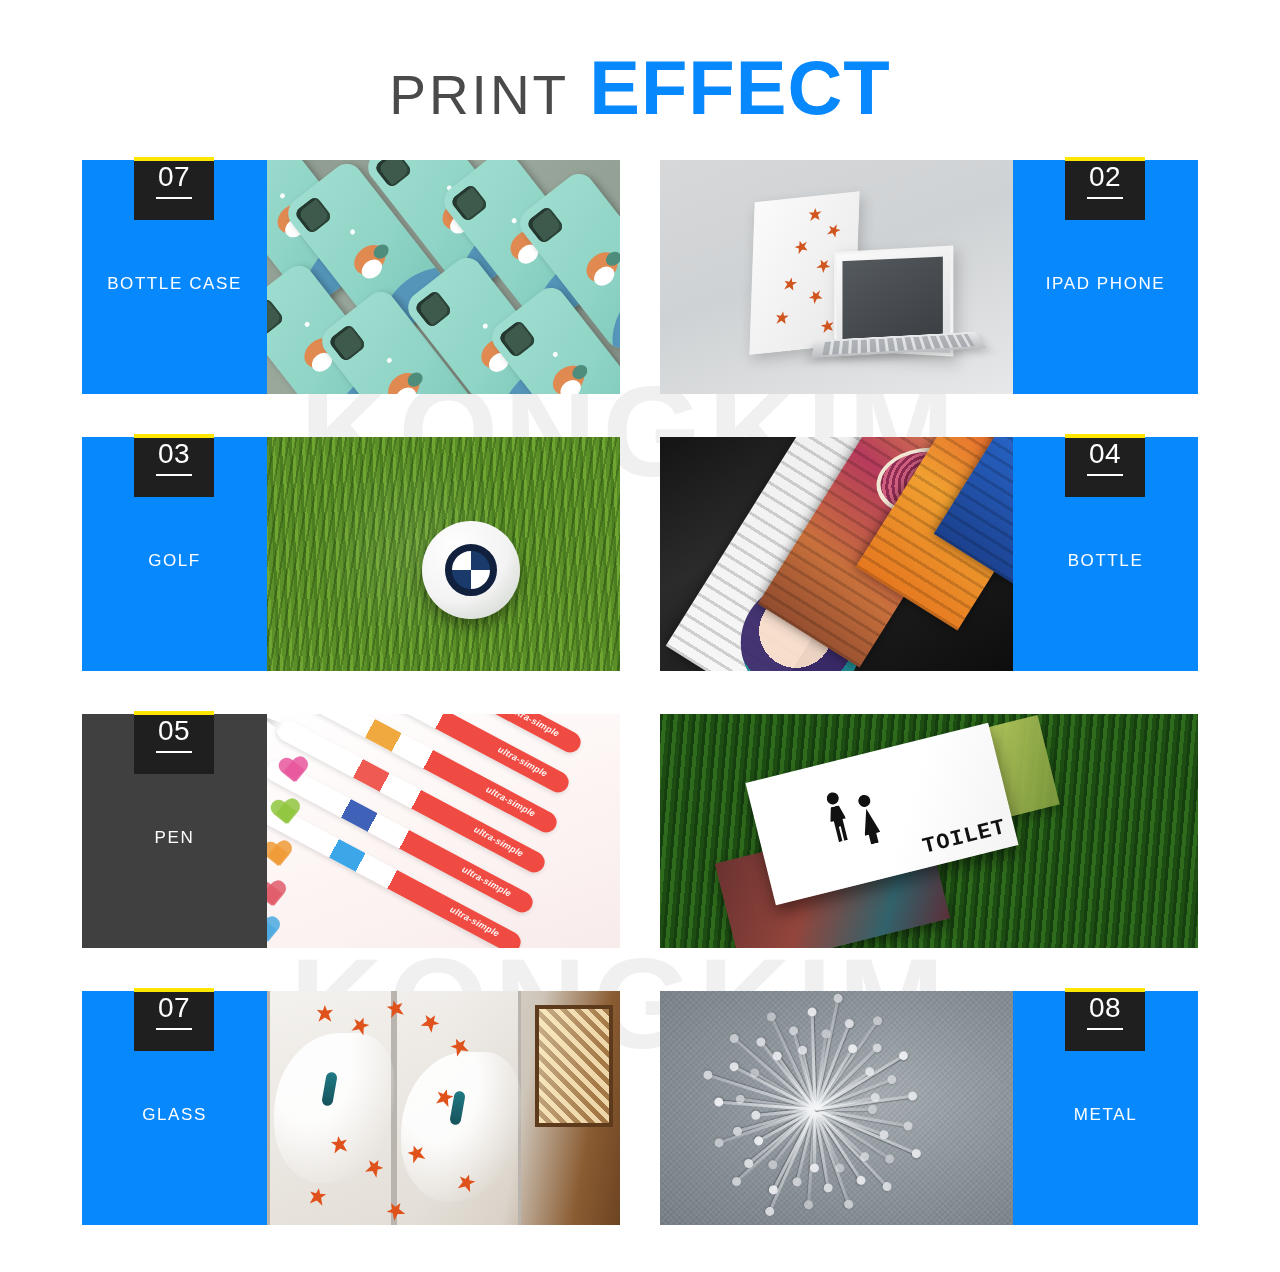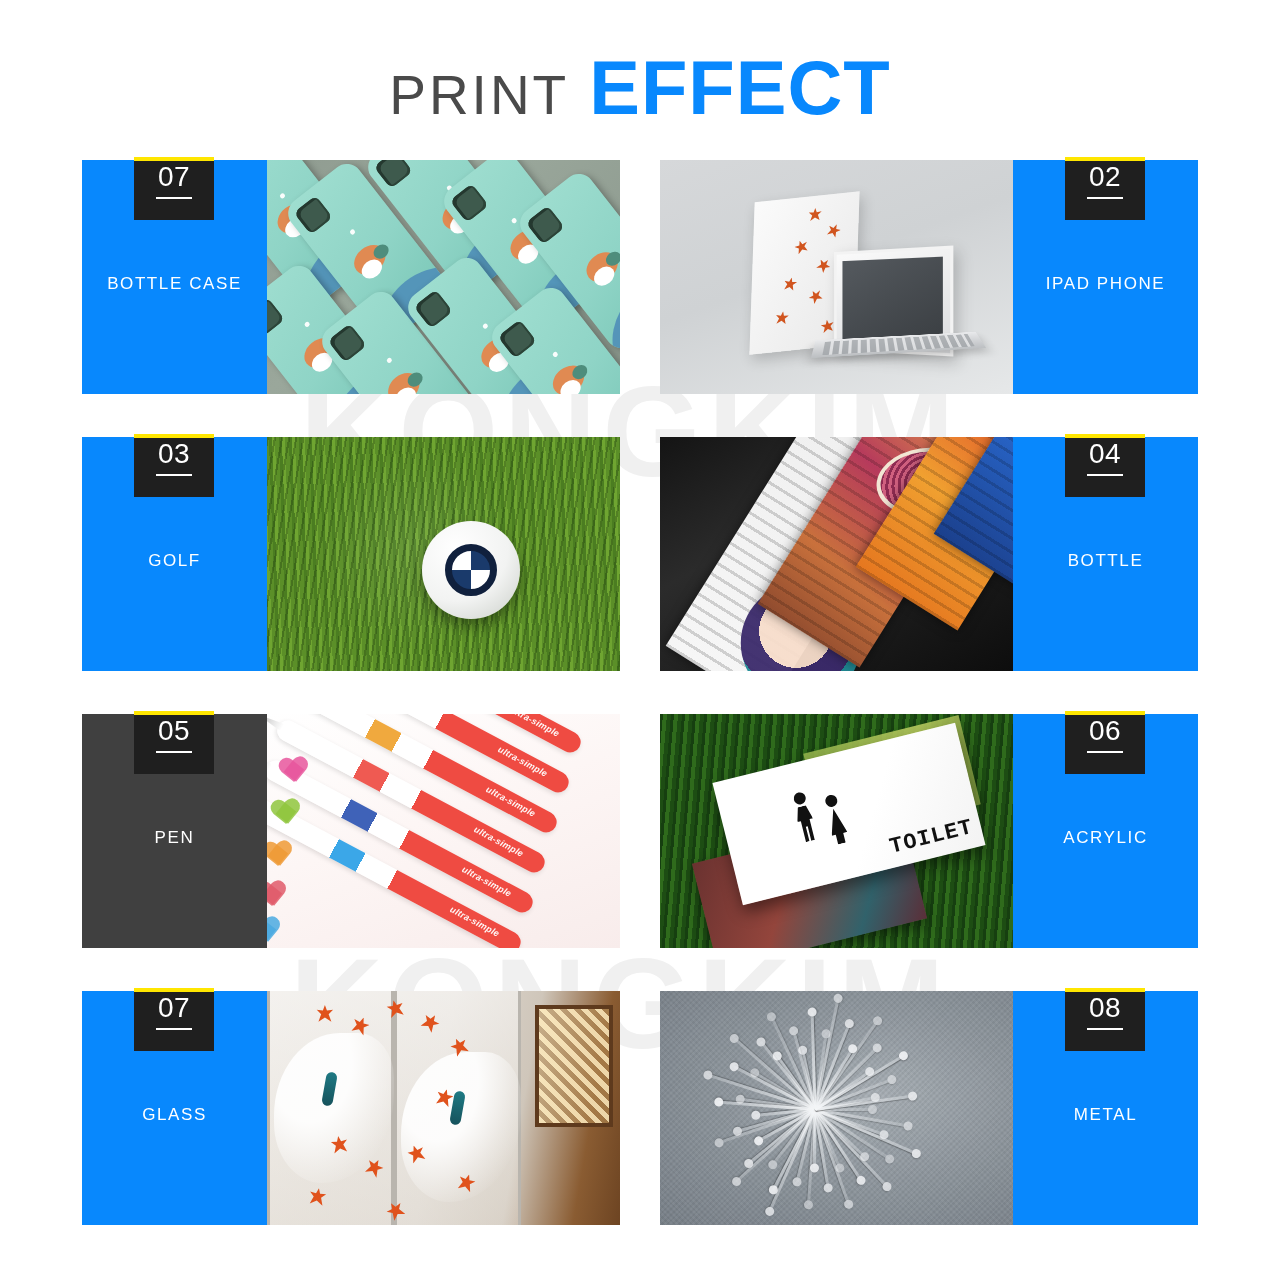--- a/index.html
+++ b/index.html
@@ -712,27 +712,20 @@
         <div class="heart" style="--hc:#e8569c; left:12px;  top:44px;"></div>
         <div class="heart" style="--hc:#8fc63d; left:4px;   top:86px;"></div>
         <div class="heart" style="--hc:#ef9a35; left:-4px;  top:128px;"></div>
         <div class="heart" style="--hc:#e05a6a; left:-10px; top:168px;"></div>
         <div class="heart" style="--hc:#4aa9e0; left:-16px; top:204px;"></div>
       </div>
     </div>
   </div>
 
   <div class="card rev">
-    <div class="panel" style="background: rgb(8, 136, 253);">
-      <div class="badge" style="background: rgb(31, 31, 31);">
-        <span class="badge-num">06</span>
-        <span class="badge-rule"></span>
-      </div>
-      <div class="panel-label">ACRYLIC</div>
-    </div>
     <div class="photo">
       <div class="art-acrylic">
         <div class="sign-plate-green"></div>
         <div class="sign-plate-dark"></div>
         <div class="sign-plate">
           <div class="figure m" style="left:72px;top:30px;">
             <span class="head"></span>
               <span class="body"></span>
           </div>
           <div class="figure f" style="left:102px;top:40px;">

